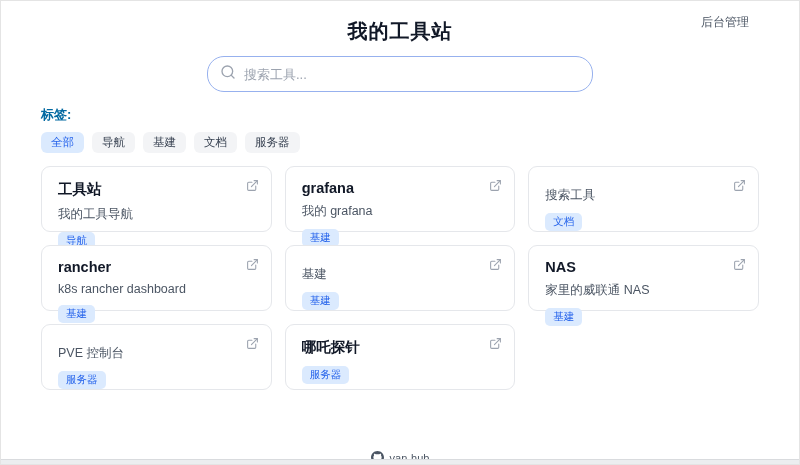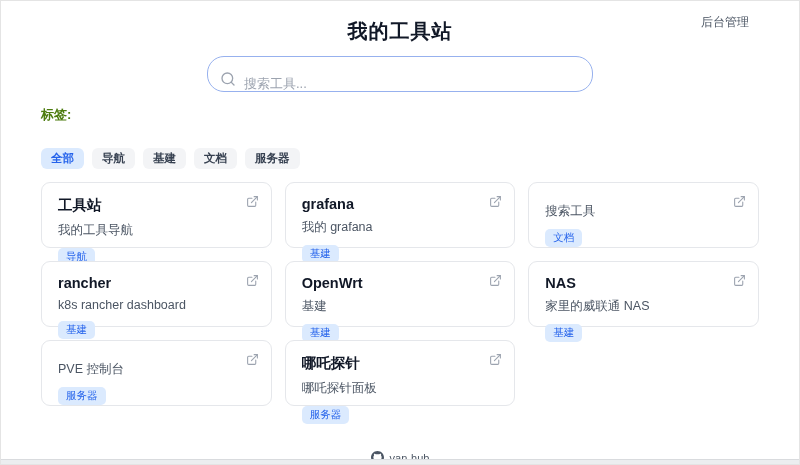--- a/index.html
+++ b/index.html
@@ -28,36 +28,36 @@
     color: #4b5563;
     text-decoration: none;
     cursor: pointer;
   }
   
   .search-wrap { display: flex; justify-content: center; margin-top: 7px; }
   .search-box {
     width: 386px; height: 36px;
     border: 1.5px solid #97b1ee;
     border-radius: 17px;
-    display: flex; align-items: flex-end;
+    display: flex; align-items: center;
     padding: 0 12px;
     background: #ffffff;
   }
   .search-box svg { flex: 0 0 auto; margin-right: 8px; }
   .search-input {
     border: none; outline: none; flex: 1;
     font-size: 13px; color: #111827;
     font-family: inherit;
     background: transparent;
   }
   .search-input::placeholder { color: #9ca3af; }
   
   .tags-section { margin: 14px 40px 0 40px; }
-  .tags-label { font-size: 13px; font-weight: 700; color: #4d7c0f; }
-  .tags-row { display: flex; gap: 8px; margin-top: 24px; font-weight: bold; }
+  .tags-label { font-size: 13px; font-weight: 700; color: #0369a1; }
+  .tags-row { display: flex; gap: 8px; margin-top: 8px; }
   .pill {
     font-size: 11.5px;
     padding: 3px 10px;
     border-radius: 6px;
     background: #f3f4f6;
     color: #374151;
     cursor: pointer;
     white-space: nowrap;
   }
   .pill.active { background: #dbeafe; color: #2563eb; }
@@ -190,21 +190,20 @@
           <path d="M18 13v6a2 2 0 0 1-2 2H5a2 2 0 0 1-2-2V8a2 2 0 0 1 2-2h6"></path>
           <polyline points="15 3 21 3 21 9"></polyline>
           <line x1="10" y1="14" x2="21" y2="3"></line>
         </svg>
     </span>
     <div class="card-desc">k8s rancher dashboard</div>
     <span class="card-tag">基建</span>
   </div>
 
   <div class="card">
-    <div class="card-title">OpenWrt</div>
     <span class="ext-icon">
       <svg width="13" height="13" viewBox="0 0 24 24" fill="none" stroke="currentColor" stroke-width="2" stroke-linecap="round" stroke-linejoin="round">
           <path d="M18 13v6a2 2 0 0 1-2 2H5a2 2 0 0 1-2-2V8a2 2 0 0 1 2-2h6"></path>
           <polyline points="15 3 21 3 21 9"></polyline>
           <line x1="10" y1="14" x2="21" y2="3"></line>
         </svg>
     </span>
     <div class="card-desc">基建</div>
     <span class="card-tag">基建</span>
   </div>
@@ -236,21 +235,20 @@
 
   <div class="card">
     <div class="card-title">哪吒探针</div>
     <span class="ext-icon">
       <svg width="13" height="13" viewBox="0 0 24 24" fill="none" stroke="currentColor" stroke-width="2" stroke-linecap="round" stroke-linejoin="round">
           <path d="M18 13v6a2 2 0 0 1-2 2H5a2 2 0 0 1-2-2V8a2 2 0 0 1 2-2h6"></path>
           <polyline points="15 3 21 3 21 9"></polyline>
           <line x1="10" y1="14" x2="21" y2="3"></line>
         </svg>
     </span>
-    <div class="card-desc">哪吒探针面板</div>
     <span class="card-tag">服务器</span>
   </div>
 
 </div>
 
 <div class="footer">
   <span>
     <svg width="13" height="13" viewBox="0 0 16 16" fill="#4b5563">
         <path d="M8 0C3.58 0 0 3.58 0 8c0 3.54 2.29 6.53 5.47 7.59.4.07.55-.17.55-.38 0-.19-.01-.82-.01-1.49-2.01.37-2.53-.49-2.69-.94-.09-.23-.48-.94-.82-1.13-.28-.15-.68-.52-.01-.53.63-.01 1.08.58 1.23.82.72 1.21 1.87.87 2.33.66.07-.52.28-.87.51-1.07-1.78-.2-3.64-.89-3.64-3.95 0-.87.31-1.59.82-2.15-.08-.2-.36-1.02.08-2.12 0 0 .67-.21 2.2.82.64-.18 1.32-.27 2-.27s1.36.09 2 .27c1.53-1.04 2.2-.82 2.2-.82.44 1.1.16 1.92.08 2.12.51.56.82 1.27.82 2.15 0 3.07-1.87 3.75-3.65 3.95.29.25.54.73.54 1.48 0 1.07-.01 1.93-.01 2.2 0 .21.15.46.55.38A8.01 8.01 0 0 0 16 8c0-4.42-3.58-8-8-8z"></path>
       </svg>

